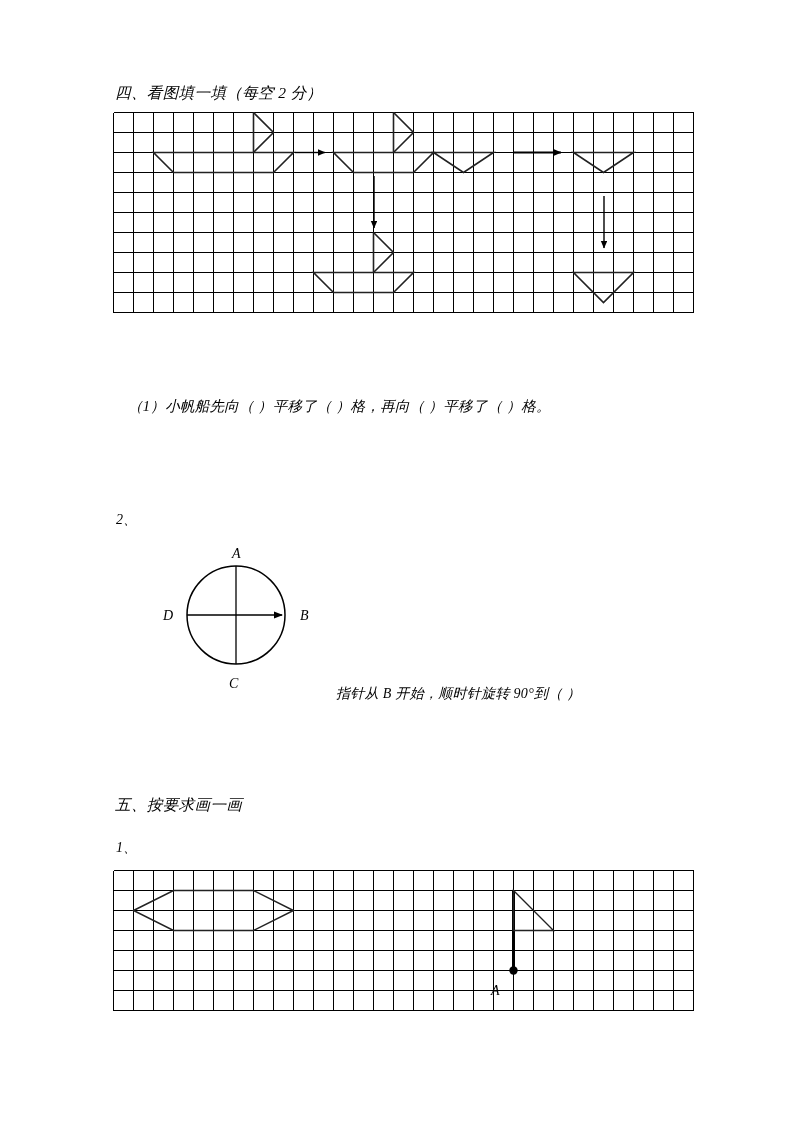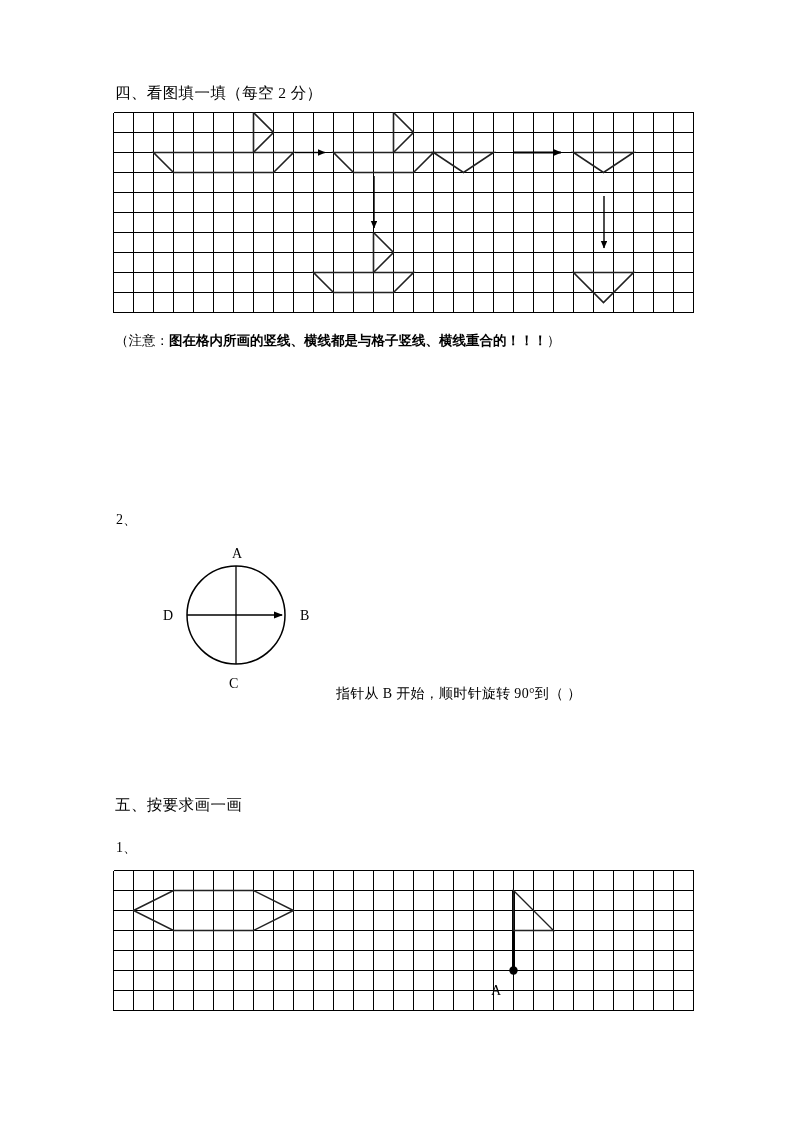--- a/index.html
+++ b/index.html
@@ -15,20 +15,21 @@
     color: #000000;
     overflow: hidden;
   }
 
   .page {
     position: absolute;
     left: 0;
     top: 0;
     width: 793px;
     height: 1122px;
+    font-style: italic;
   }
 
   
   .heading {
     position: absolute;
     font-size: 15.5px;
     letter-spacing: 0.4px;
     white-space: nowrap;
     line-height: 1.2;
   }
@@ -175,24 +176,22 @@
       </g>
 
       <line x1="491" y1="84" x2="491" y2="136" stroke="#000000" stroke-width="1.4" marker-end="url(#ah)"></line>
 
       <g fill="none" stroke="#222222" stroke-width="1.6">
         <path d="M460.5,160.5 L520.5,160.5 L490.5,190.5 Z"></path>
       </g>
     </svg>
   </div>
 
-  <div class="note" style="left:115px; top:333px;">
-    <span>（注意：</span><b>图在格内所画的竖线、横线都是与格子竖线、横线重合的！！！</b><span>）</span>
-  </div>
-
+
+  <div class="qline" style="left:128px; top:398px;">（1）小帆船先向（    ）平移了（    ）格，再向（    ）平移了（    ）格。</div>
 
   <div class="smalllabel" style="left:116px; top:512px;">2、</div>
 
   <div class="figure" style="left:170px; top:540px;">
     <svg width="140" height="150" viewBox="0 0 140 150" xmlns="http://www.w3.org/2000/svg">
       <defs>
         <marker id="ah2" markerWidth="10" markerHeight="10" refX="8" refY="3.6" orient="auto" markerUnits="userSpaceOnUse">
           <path d="M0,0 L9,3.6 L0,7.2 z" fill="#000000"></path>
         </marker>
       </defs>

